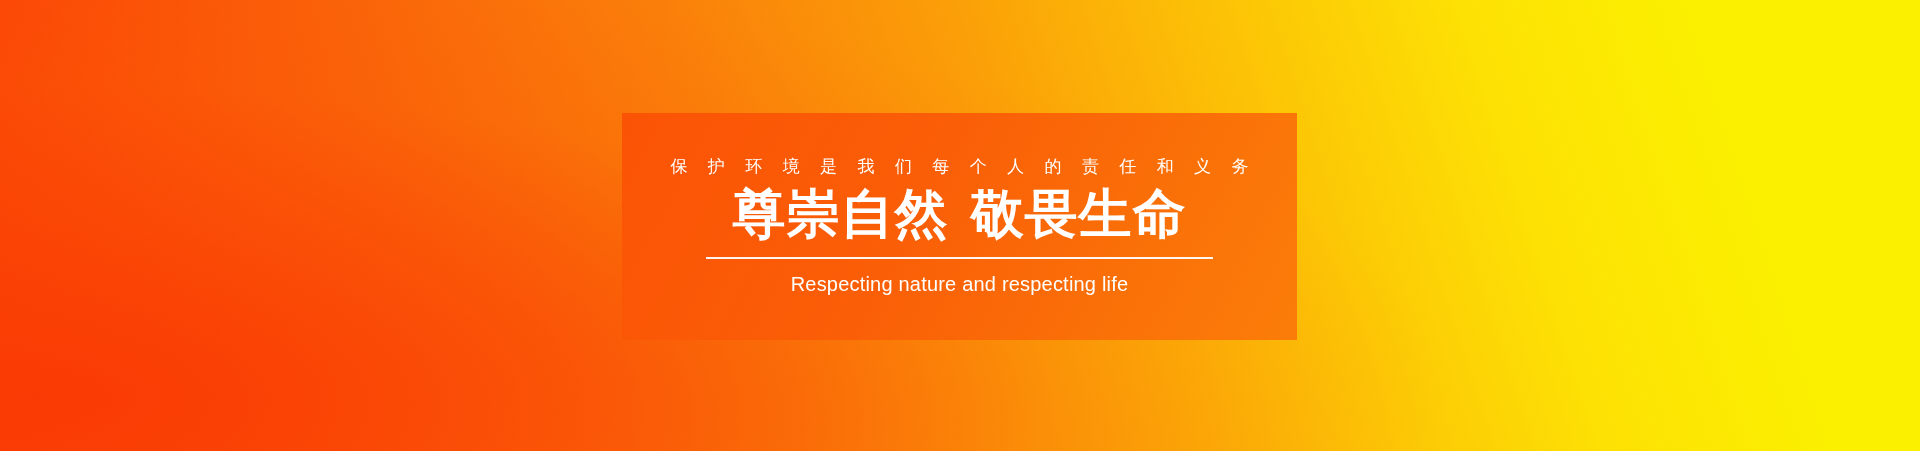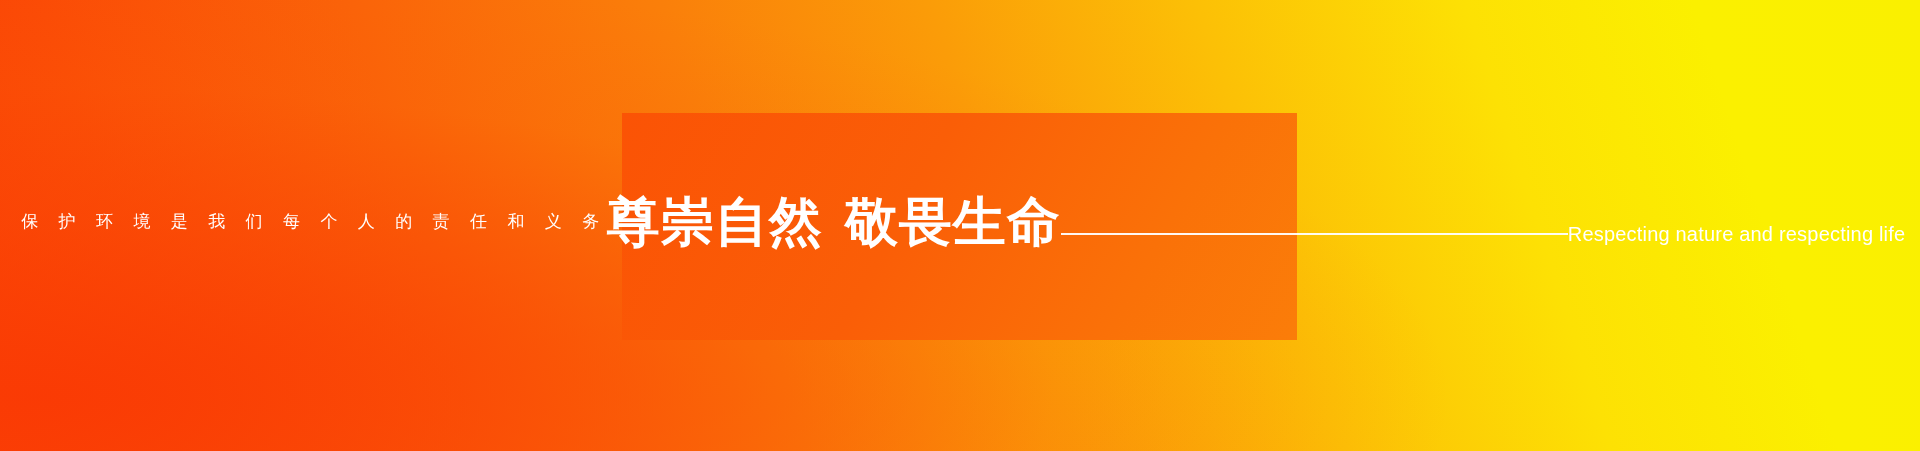--- a/index.html
+++ b/index.html
@@ -59,21 +59,21 @@
   }
 
   
   .panel {
     position: relative;
     z-index: 2;
     width: 675px;
     height: 227px;
     box-sizing: border-box;
     display: flex;
-    flex-direction: row;
+    flex-direction: column;
     align-items: center;
     justify-content: center;
     background-image: linear-gradient(118deg, #fb5305 0%, #fa5e07 42%, #fa7108 76%, #fb7d09 100%);
     margin-left: -1px;
     margin-top: 2px;
     padding: 0 28px;
   }
 
   
   .kicker {
@@ -89,21 +89,21 @@
   }
 
   .headline {
     color: #ffffff;
     font-size: 53px;
     line-height: 1.06;
     font-weight: 700;
     letter-spacing: 1px;
     white-space: nowrap;
     margin: 0;
-    font-family: Liberation Mono, monospace;
+    font-family: Liberation Sans, sans-serif;
   }
 
   .headline .gap {
     display: inline-block;
     width: 22px;
   }
 
   .divider {
     width: 507px;
     height: 2px;

